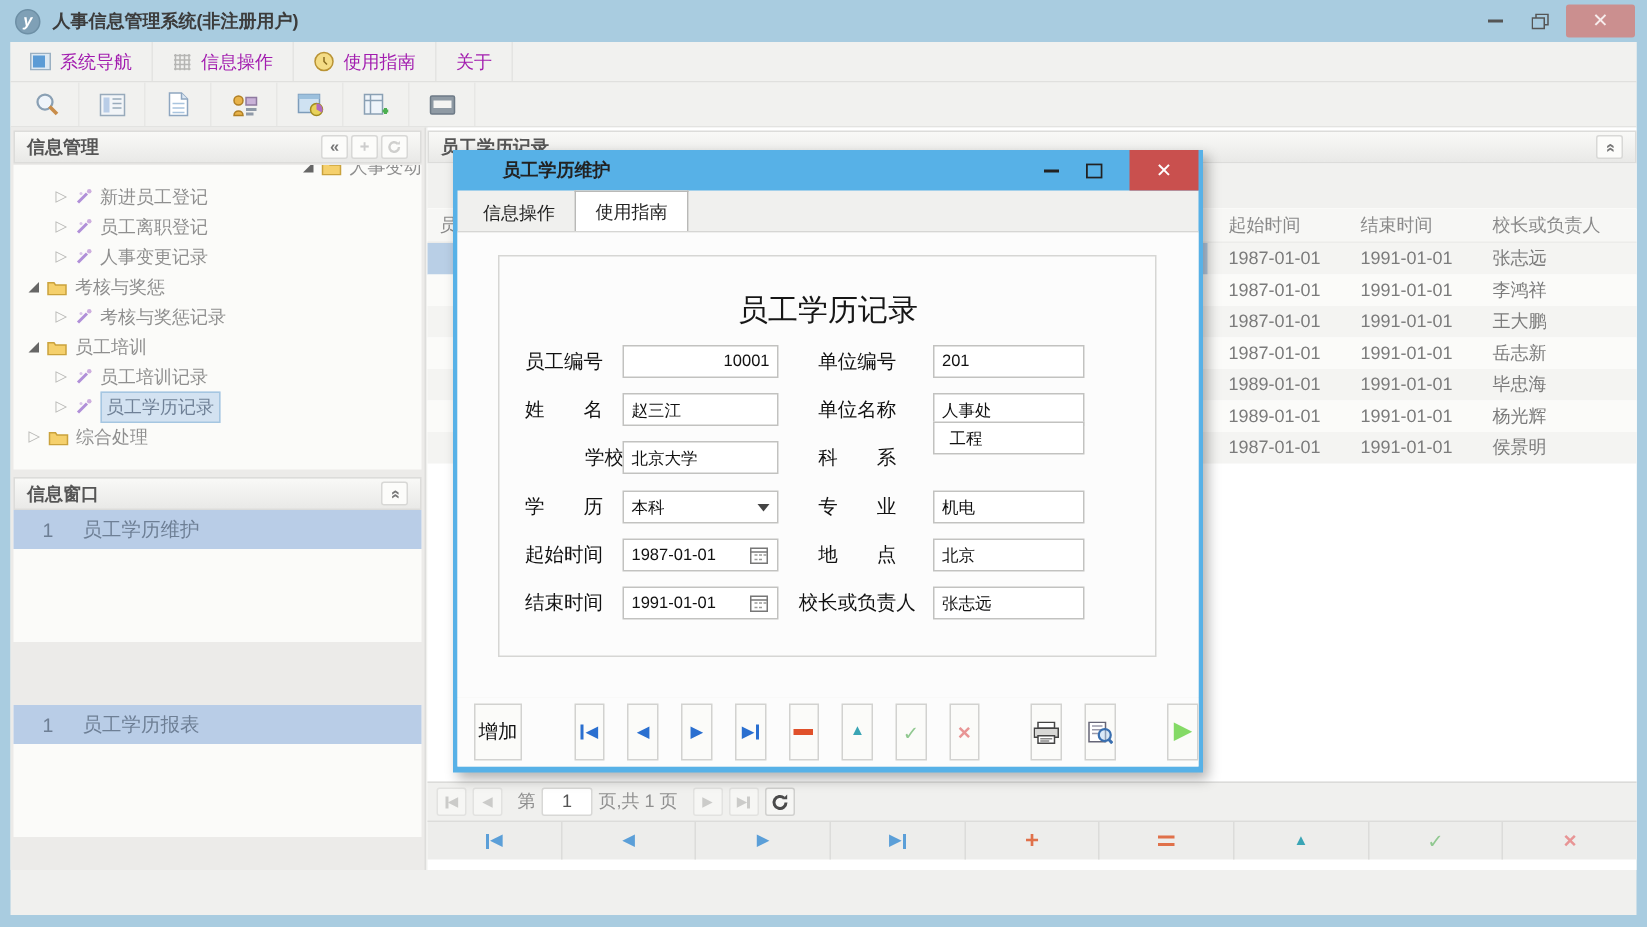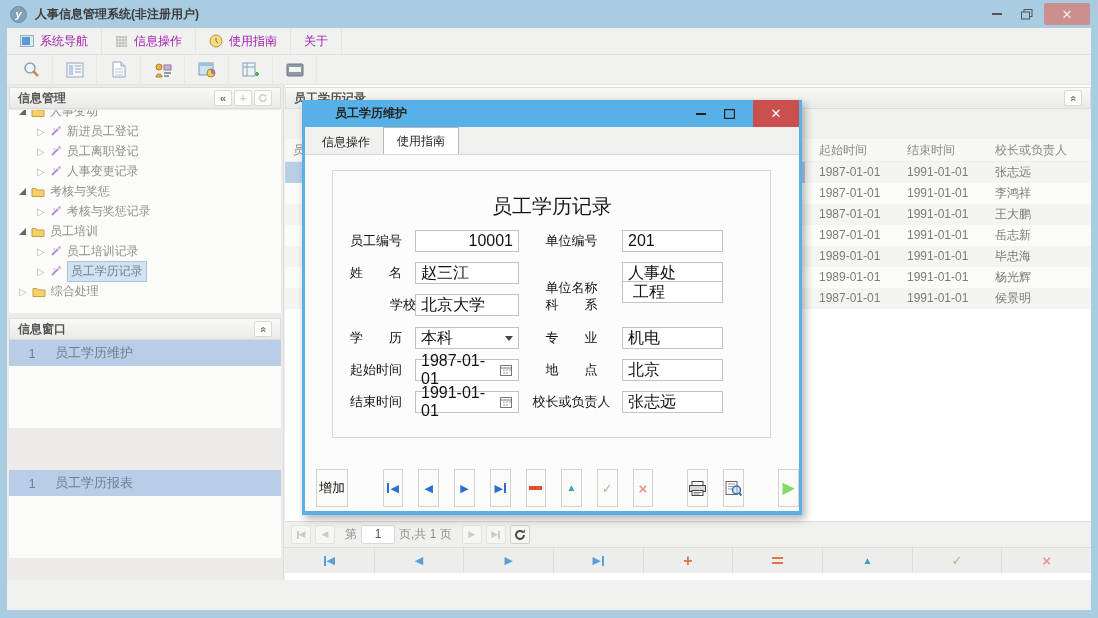--- a/index.html
+++ b/index.html
@@ -34,21 +34,21 @@
   .panel-header { position:absolute; left:2px; right:2px; height:22px; background:linear-gradient(#f9f9f7,#e9e9e7);
        border:1px solid #dcdcda; display:flex; align-items:center; padding:0 8px; font-size:12px; font-weight:bold; color:#555; }
   .ph-btns { margin-left:auto; display:flex; gap:2px; }
   .ph-btn { width:18px; height:16px; background:#fcfcfa; border:1px solid #d8d8d6; border-radius:2px; display:flex; align-items:center; justify-content:center;
        font-size:11px; color:#777; line-height:1; }
   .ph-btn.dim { color:#ccc; }
   .chev-up { display:inline-block; transform:rotate(90deg); font-size:11px; }
 
   .tree { position:absolute; left:2px; right:2px; top:25px; height:203px; background:#fbfbf9; overflow:hidden; padding-left:10px; }
   .tree-item { height:20px; display:flex; align-items:center; gap:5px; font-size:12px; color:#8f8f8f; white-space:nowrap; }
-  .tree-item.first-cut { margin-top:-9px; }
+  .tree-item.first-cut { margin-top:-9px;justify-content:flex-end; }
   .tree-item.leaf { padding-left:18px; }
   .tw-exp { width:0; height:0; border-top:7px solid transparent; border-right:7px solid #666; }
   .tw-col { font-size:10px; color:#b5b5b3; }
   .t-label.sel { background:#d3e2f1; border:1px solid #a5c6e1; padding:1px 3px; color:#6f8096; }
 
   .side-list { position:absolute; left:2px; right:2px; background:#fbfbf9; }
   .list-item { height:26px; background:#b9cde7; display:flex; align-items:center; font-size:13px; color:#6e7f95; }
   .li-index { width:46px; text-align:center; }
 
   
@@ -102,21 +102,21 @@
   .dlg-inner { background:#f0f0ee; }
   .dlg-tabs { height:28px; display:flex; align-items:flex-end; padding-left:4px; border-bottom:1px solid #d6d6d4; }
   .dtab1 { height:24px; display:flex; align-items:center; padding:0 13px; font-size:12px; color:#222; }
   .dtab2 { height:27px; display:flex; align-items:center; padding:0 13px; font-size:12px; color:#222; background:#fff; border:1px solid #b9b9b7; border-bottom:none; }
   .dlg-content { position:relative; background:#fcfcfc; height:310px; }
   .groupbox { position:absolute; left:27px; right:28px; top:15px; height:268px; border:1px solid #d6d6d4; }
   .dlg-heading { position:absolute; top:38px; left:0; width:100%; text-align:center; font-size:20px; color:#161616; }
   .flabel { position:absolute; font-size:13px; color:#111; line-height:22px; }
   .flabel.r { width:93px; text-align:center; left:220px; }
   .finput { position:absolute; height:22px; background:#fff; border:1px solid #c2c2c0; display:flex; align-items:center;
-       padding:0 5px; font-size:16px; color:#111; }
+       padding:0 5px; font-size:11px; color:#111; }
   .fi-l { left:110px; width:104px; } .fi-r { left:317px; width:101px; }
   .finput.num { justify-content:flex-end; }
   .combo-arrow { margin-left:auto; width:0; height:0; border-left:4px solid transparent; border-right:4px solid transparent; border-top:5px solid #444; }
   .cal-ico { margin-left:auto; }
   .dlg-toolbar { height:46px; background:#fcfcfc; display:flex; align-items:center; padding-left:11px;gap:16px; }
   .dbtn { height:38px; background:#fbfbf9; border:1px solid #d2d2d0; display:flex; align-items:center; justify-content:center; gap:1px; }
   .dbtn.txt { width:52px; font-size:13px; color:#111; }
   .dbtn.ico { width:33px; margin-left:-1px; }
   .sp6 { width:6px; } .sp4 { width:5px; }
   .d-blue { color:#2a6fd0; }
@@ -497,21 +497,21 @@
           </div>
         <span class="flabel r" style="top:75px;">单位编号</span>
         <div class="finput fi-r" style="top:75px;">
             <span>201</span>
           </div>
 
         <span class="flabel" style="left:45px; top:107px;">姓　　名</span>
         <div class="finput fi-l" style="top:107px;">
             <span>赵三江</span>
           </div>
-        <span class="flabel r" style="top:107px;margin-top:15px;">单位名称</span>
+        <span class="flabel r" style="top:107px;">单位名称</span>
         <div class="finput fi-r" style="top:107px;">
             <span>人事处</span>
           </div>
 
         <span class="flabel" style="left:45px; top:139px;margin-left:40px;">学校名称</span>
         <div class="finput fi-l" style="top:139px;">
             <span>北京大学</span>
           </div>
         <span class="flabel r" style="top:139px;">科　　系</span>
         <div class="finput fi-r" style="top:126px;padding-left:10px;">

